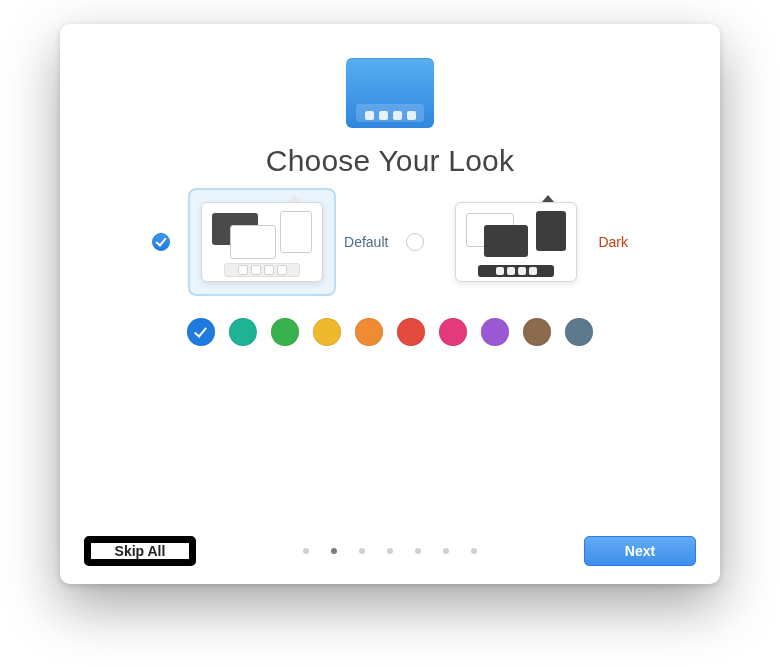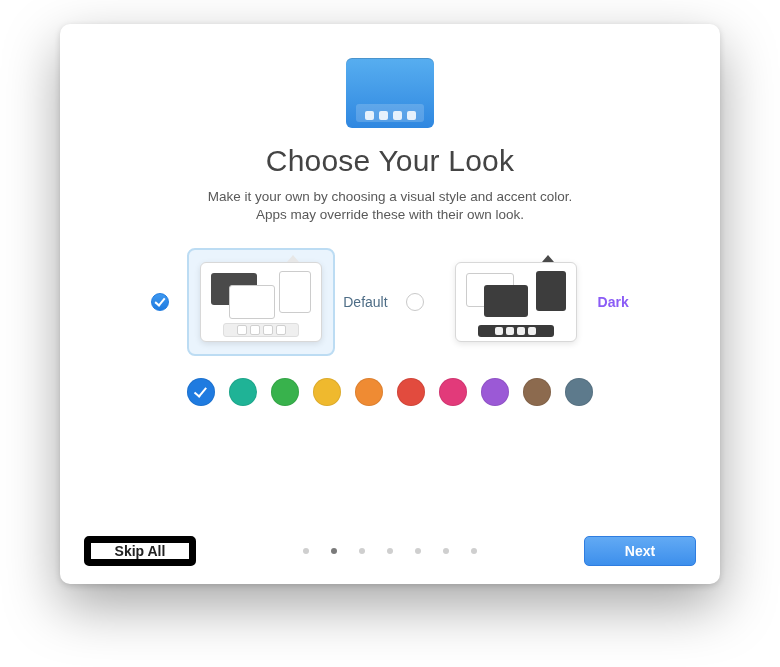--- a/index.html
+++ b/index.html
@@ -145,21 +145,21 @@
   .preview-light .dock i { background:#fff; border:1px solid #d0d0d0;}
   
   .preview-dark .notch { border-bottom: 7px solid #4a4a4a; }
   .preview-dark .win1 { left: 10px; top: 10px; width: 46px; height: 32px; background:#fff; border:1px solid #ccc;}
   .preview-dark .win2 { left: 28px; top: 22px; width: 44px; height: 32px; background:#3d3d3d; }
   .preview-dark .panel { position:absolute; right:10px; top:8px; width:30px; height:40px; background:#3d3d3d; border-radius:3px;}
   .preview-dark .dock { background:#3a3a3a;}
   .preview-dark .dock i { background:#f0f0f0;}
 
   .theme-label { font-size: 14px; color: #4e6d86; }
-  .theme-label.muted { color:#8b5cf6;font-weight:bold; }
+  .theme-label.muted { color:#c2410c; }
 
   .radio {
     width: 18px; height: 18px; border-radius: 50%;
     border: 1px solid #c9c9c9; background:#fff;
     display:flex; align-items:center; justify-content:center;
     cursor: pointer;
     box-sizing: border-box;
   }
   .radio.checked {
     background: linear-gradient(#3e98f0,#1f7be0);
@@ -252,24 +252,20 @@
     <div class="hero-icon">
       <div class="tray">
           <span></span>
           <span></span>
           <span></span>
           <span></span>
         </div>
     </div>
 
     <h1 class="title">Choose Your Look</h1>
-    <p class="subtitle">
-      <span>Make it your own by choosing a visual style and accent color.</span><br>
-      <span>Apps may override these with their own look.</span>
-    </p>
 
     <div class="themes">
       <div class="radio checked"></div>
 
       <div class="theme-card selected">
         <div class="theme-frame">
           <div class="theme-preview preview-light">
             <div class="notch"></div>
             <div class="win1"></div>
             <div class="win2"></div>

